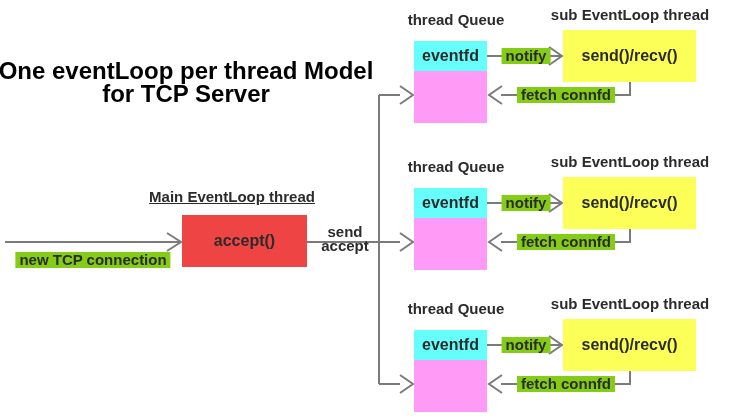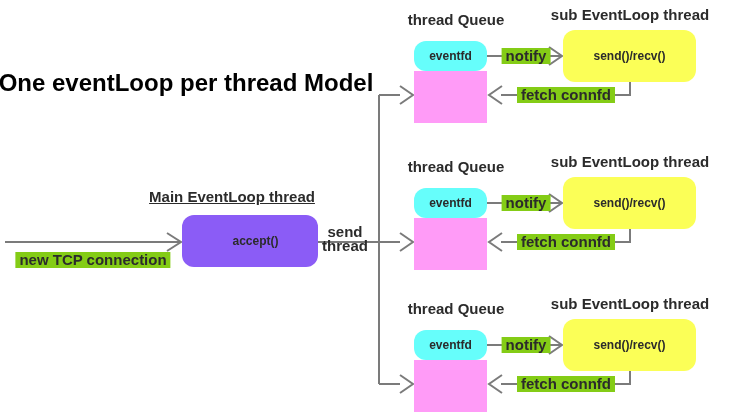--- a/index.html
+++ b/index.html
@@ -5,25 +5,25 @@
   html,body { margin:0; padding:0; background:#ffffff; }
   .canvas {
     position:relative; width:731px; height:419px; background:#ffffff;
     font-family:"Liberation Sans", sans-serif; font-weight:bold; color:#2B2B2B;
     overflow:hidden;
   }
   .abs { position:absolute; }
   .ctr { transform:translate(-50%,-50%); white-space:nowrap; }
   .lbl { font-size:15px; line-height:16px; }
   .wbg { background:#84cc16; padding:0 4px; }
-  .box { display:flex; align-items:center; justify-content:center; font-size:12px;border-radius:12px; }
+  .box { display:flex; align-items:center; justify-content:center; font-size:16px; }
   .title {
     color:#000000; font-size:24px; line-height:23px; text-align:center;
   }
-  .accept-box  { background:#8b5cf6;padding-left:11px; }
+  .accept-box  { background:#ef4444; }
   .cyan-box    { background:#66FEFB; }
   .magenta-box { background:#FF9BF7; }
   .yellow-box  { background:#FBFF57; }
   .row { position:absolute; left:0; width:731px; height:120px; }
   svg.wires { position:absolute; left:0; top:0; }
   svg.wires path, svg.wires polyline {
     stroke:#7B7B7B; stroke-width:2; fill:none;
   }
   .send-lbl { text-align:center; line-height:14px; font-size:15px; }
 </style>
@@ -59,30 +59,31 @@
     <polyline points="502,233 489,242 502,251"></polyline>
 
     <path d="M487 345 L561 345"></path>
     <polyline points="549,336 562,345 549,354"></polyline>
     <path d="M630 371 L630 384 L501 384"></path>
     <polyline points="502,375 489,384 502,393"></polyline>
   </svg>
 
   <div class="abs ctr title" style="left:186px; top:82px;">
     <div>One eventLoop per thread Model</div>
+    <div>for TCP Server</div>
   </div>
 
   <div class="abs ctr lbl wbg" style="left:93px; top:260px;">new TCP connection</div>
   <div class="abs ctr lbl" style="left:232px; top:197px;text-decoration:underline;">Main EventLoop thread</div>
   <div class="abs box accept-box" style="left:182px; top:215px; width:125px; height:52px;">
     <span>accept()</span>
   </div>
   <div class="abs ctr send-lbl" style="left:345px; top:239px;">
     <div>send</div>
-    <div>thread</div>
+    <div>accept</div>
   </div>
 
   <div class="row" style="top:8px;">
     <div class="abs ctr lbl" style="left:456px; top:12px;">thread Queue</div>
     <div class="abs ctr lbl" style="left:630px; top:7px;">sub EventLoop thread</div>
     <div class="abs box yellow-box" style="left:563px; top:22px; width:133px; height:52px;">
       <span>send()/recv()</span>
     </div>
     <div class="abs box cyan-box" style="left:414px; top:33px; width:73px; height:30px;">
       <span>eventfd</span>

